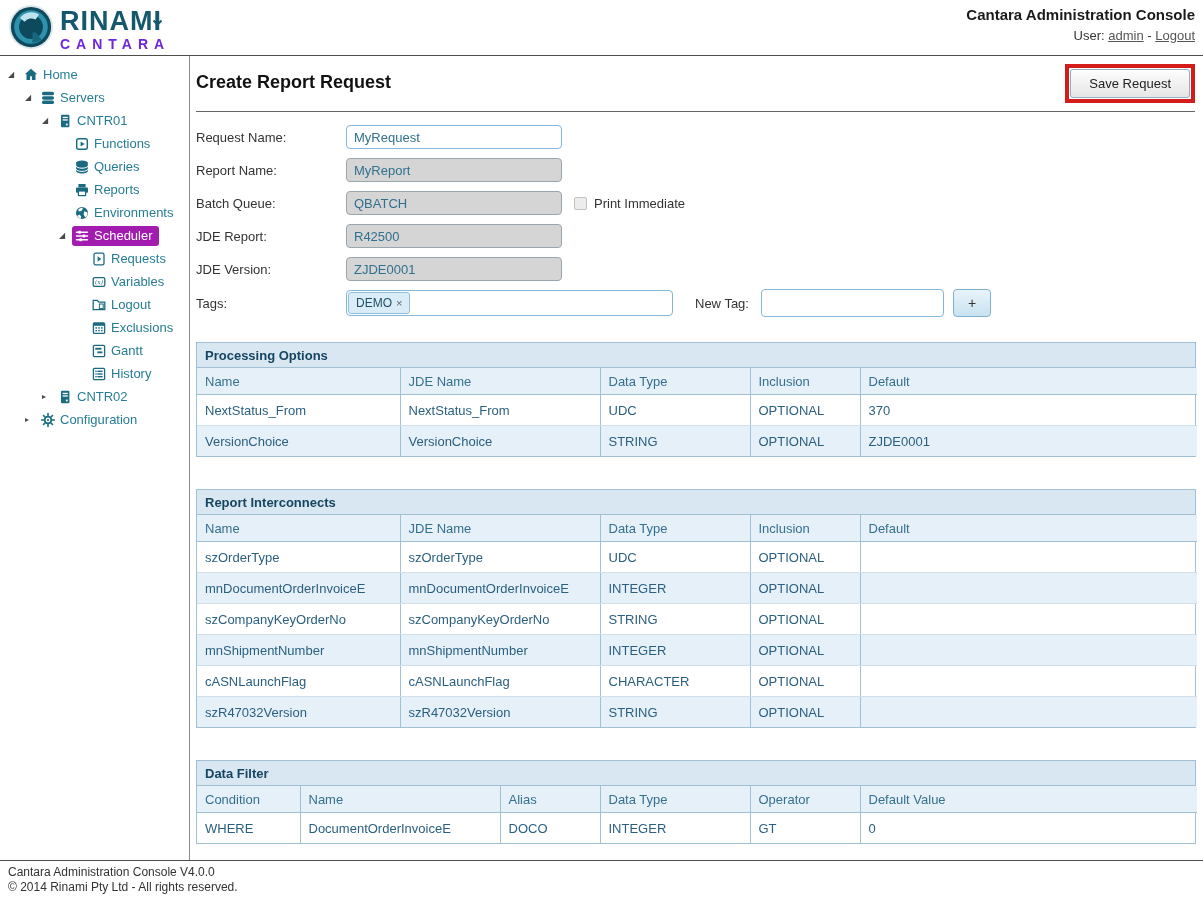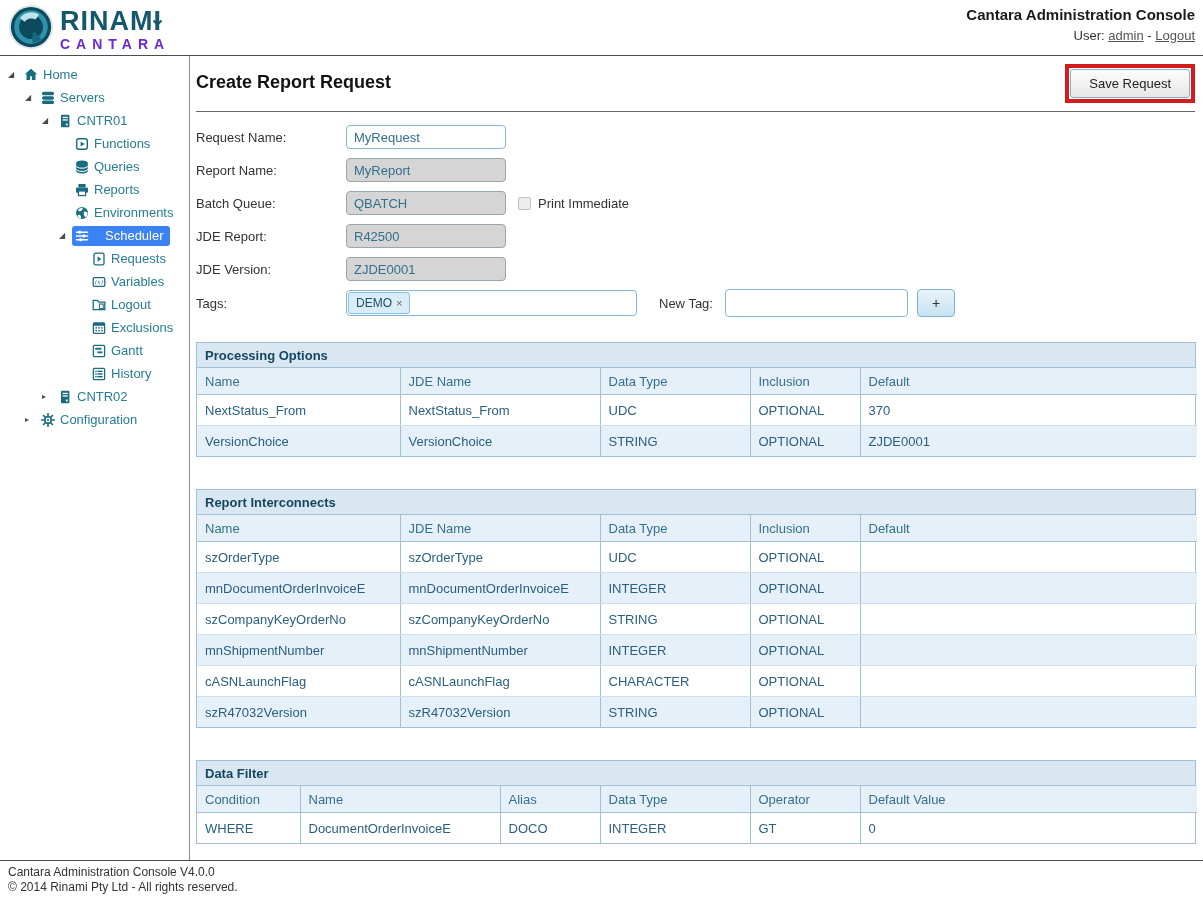--- a/index.html
+++ b/index.html
@@ -25,46 +25,46 @@
   .main-row { display: flex; height: 804px; }
   .sidebar { width: 190px; border-right: 1px solid #8a8a8a; padding-top: 7px;
     flex: none; overflow: hidden; }
   .content { flex: 1; padding: 6px 8px 0 6px; overflow: hidden; }
 
   
   .sn-item { height: 23px; display: flex; align-items: center; font-size: 13px;
     color: #267d95; cursor: pointer; white-space: nowrap; }
   .sn-arrow { width: 13px; font-size: 8px; color: #4a4a4a; flex: none; text-align: left; }
   .sn-wrap { display: flex; align-items: center; padding: 2px 6px 2px 2px; border-radius: 3px; }
-  .sn-item.selected .sn-wrap { background: #3b82f6; color: #fff; gap: 11px; }
+  .sn-item.selected .sn-wrap { background: #a21caf; color: #fff; }
   .sn-icon { width: 16px; height: 16px; margin-right: 4px; color: #1a6a80; flex: none; }
   .sn-item.selected .sn-icon { color: #fff; }
   .sn-icon svg { display: block; }
 
   
   .titlebar { display: flex; justify-content: space-between; align-items: flex-start;
     border-bottom: 1px solid #666; padding: 2px 0 8px 0; }
   .page-title { font-size: 18px; font-weight: bold; color: #111; margin-top: 8px; }
   .save-outline { border: 4px solid #d41c1c; padding: 1px; }
   .btn-save { font-family: inherit; font-size: 13px; color: #222; padding: 6px 18px;
     background: linear-gradient(#fdfdfd, #e6e6e6); border: 1px solid #92aec3;
     border-radius: 3px; cursor: pointer; }
 
   
   .form-area { margin-top: 12px; }
   .frow { display: flex; align-items: center; margin-bottom: 7px; height: 26px; }
   .flabel { width: 150px; font-size: 13px; color: #333; flex: none; }
-  .txt { height: 24px; width: 160px; border: 1px solid #85b7d9; border-radius: 4px;
+  .txt { height: 24px; width: 216px; border: 1px solid #85b7d9; border-radius: 4px;
     padding: 0 7px; font-family: inherit; font-size: 13px; color: #31708f; background: #fff; }
   .txt:disabled { background: #d5d5d5; border-color: #9aa6ad; color: #31708f; }
   .chk-group { display: flex; align-items: center; margin-left: 12px; }
   .chk { width: 13px; height: 13px; background: #ececec; border: 1px solid #c2c2c2;
     border-radius: 2px; cursor: pointer; }
   .chk-label { font-size: 13px; color: #333; margin-left: 7px; }
-  .tags-box { width: 291px; height: 26px; border: 1px solid #85b7d9; border-radius: 4px;
+  .tags-box { width: 327px; height: 26px; border: 1px solid #85b7d9; border-radius: 4px;
     display: flex; align-items: center; padding: 1px; background: #fff; }
   .tag-chip { background: #d9ecf7; border: 1px solid #8fc1dd; border-radius: 3px;
     font-size: 12px; color: #1f4e66; padding: 3px 7px; display: flex; align-items: center;
     gap: 4px; }
   .tag-x { font-size: 11px; color: #666; cursor: pointer; }
   .newtag-label { font-size: 13px; color: #333; margin-left: 22px; margin-right: 12px; }
   .btn-add { width: 38px; height: 28px; margin-left: 9px; font-family: inherit;
     font-size: 14px; color: #333; background: linear-gradient(#e9f4fa, #c8e2f0);
     border: 1px solid #7fb0cf; border-radius: 4px; cursor: pointer; }
 

